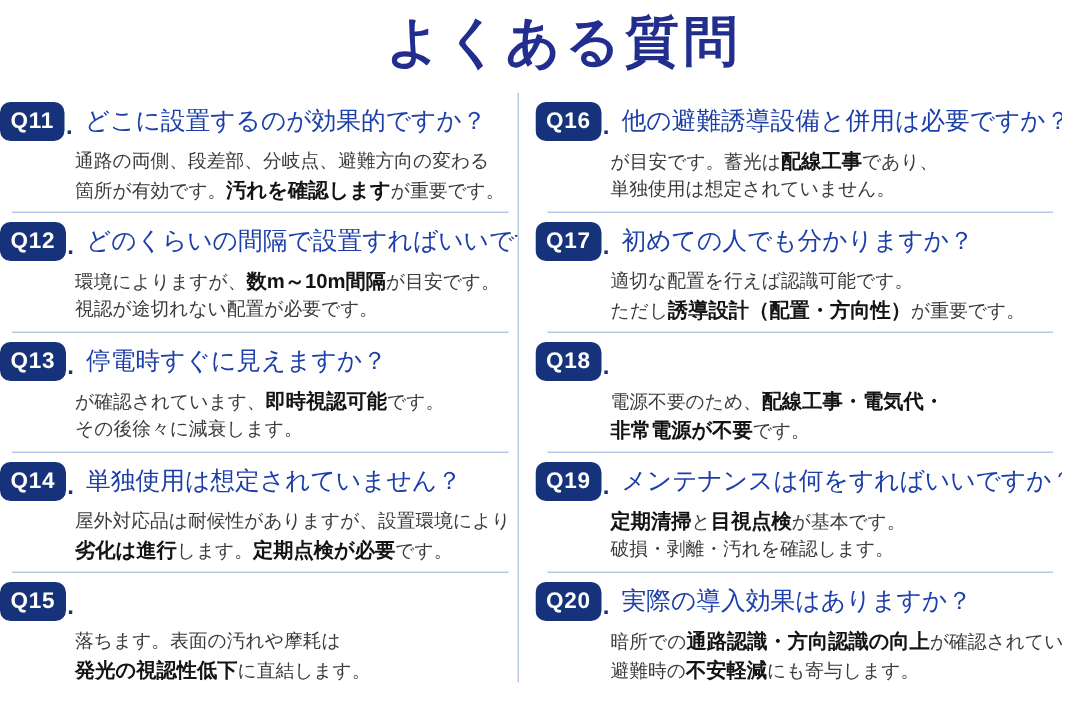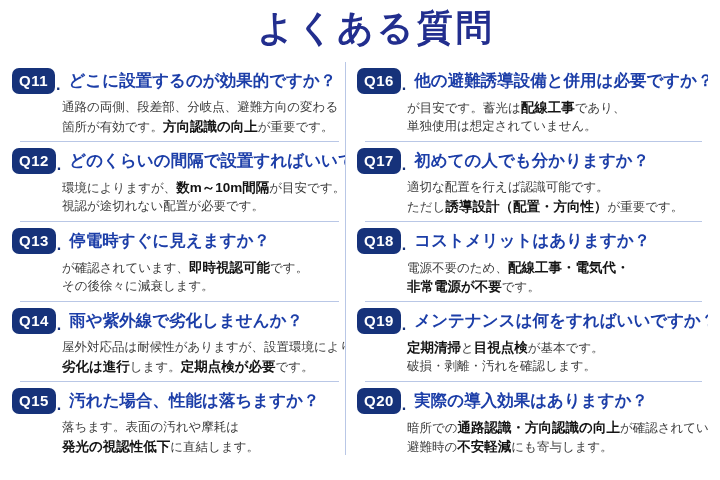--- a/index.html
+++ b/index.html
@@ -28,21 +28,20 @@
   .columns {
     display: flex;
     margin-top: 12px;
     align-items: stretch;
   }
   .col {
     box-sizing: border-box;
   }
   .col-left {
     width: 345px;
-    padding-left: 12px;
   }
   .vdivider {
     width: 1px;
     background: var(--divider, #bcc9e6);
     margin-bottom: 6px;
   }
   .col-right {
     width: 362px;
     padding-left: 11px;
   }
@@ -75,21 +74,21 @@
   .dot {
     color: var(--badge_bg, #16327a);
     font-weight: 800;
     font-size: 16px;
     line-height: 1;
     align-self: flex-end;
     margin: 0 8px 1px 1px;
   }
   .q {
     color: var(--question, #1c3ea8);
-    font-weight: 700;
+    font-weight: 400;
     font-size: 16.5px;
     white-space: nowrap;
   }
   .answer {
     margin: 4px 0 0 50px;
     color: var(--text, #3b3b3b);
     font-size: 12.5px;
   }
   .ans-line {
     white-space: nowrap;
@@ -110,21 +109,21 @@
   <div class="columns">
     <div class="col col-left">
   <div class="faq-item">
     <div class="head">
       <span class="badge"><span>Q11</span></span>
             <span class="dot">.</span>
       <span class="q">どこに設置するのが効果的ですか？</span>
     </div>
     <div class="answer">
             <div class="ans-line"><span>通路の両側、段差部、分岐点、避難方向の変わる</span></div>
-            <div class="ans-line"><span>箇所が有効です。</span><span class="em">方向認識の向上</span><span>が重要です。</span></div>
+            <div class="ans-line"><span>箇所が有効です。</span><span class="em">汚れを確認します</span><span>が重要です。</span></div>
           </div>
   </div>
 
   <div class="hdivider"></div>
 
   <div class="faq-item">
     <div class="head">
       <span class="badge"><span>Q12</span></span>
             <span class="dot">.</span>
       <span class="q">どのくらいの間隔で設置すればいいですか？</span>
@@ -148,35 +147,34 @@
             <div class="ans-line"><span>その後徐々に減衰します。</span></div>
           </div>
   </div>
 
   <div class="hdivider"></div>
 
   <div class="faq-item">
     <div class="head">
       <span class="badge"><span>Q14</span></span>
             <span class="dot">.</span>
-      <span class="q">雨や紫外線で劣化しませんか？</span>
+      <span class="q">単独使用は想定されていません？</span>
     </div>
     <div class="answer">
             <div class="ans-line"><span>屋外対応品は耐候性がありますが、設置環境により</span></div>
             <div class="ans-line"><span class="em">劣化は進行</span><span>します。</span><span class="em">定期点検が必要</span><span>です。</span></div>
           </div>
   </div>
 
   <div class="hdivider"></div>
 
   <div class="faq-item">
     <div class="head">
       <span class="badge"><span>Q15</span></span>
             <span class="dot">.</span>
-      <span class="q">汚れた場合、性能は落ちますか？</span>
     </div>
     <div class="answer">
             <div class="ans-line"><span>落ちます。表面の汚れや摩耗は</span></div>
             <div class="ans-line"><span class="em">発光の視認性低下</span><span>に直結します。</span></div>
           </div>
   </div>
 </div>
     <div class="vdivider"></div>
     <div class="col col-right">
   <div class="faq-item">
@@ -204,21 +202,20 @@
             <div class="ans-line"><span>ただし</span><span class="em">誘導設計（配置・方向性）</span><span>が重要です。</span></div>
           </div>
   </div>
 
   <div class="hdivider"></div>
 
   <div class="faq-item">
     <div class="head">
       <span class="badge"><span>Q18</span></span>
             <span class="dot">.</span>
-      <span class="q">コストメリットはありますか？</span>
     </div>
     <div class="answer">
             <div class="ans-line"><span>電源不要のため、</span><span class="em">配線工事・電気代・</span></div>
             <div class="ans-line"><span class="em">非常電源が不要</span><span>です。</span></div>
           </div>
   </div>
 
   <div class="hdivider"></div>
 
   <div class="faq-item">

